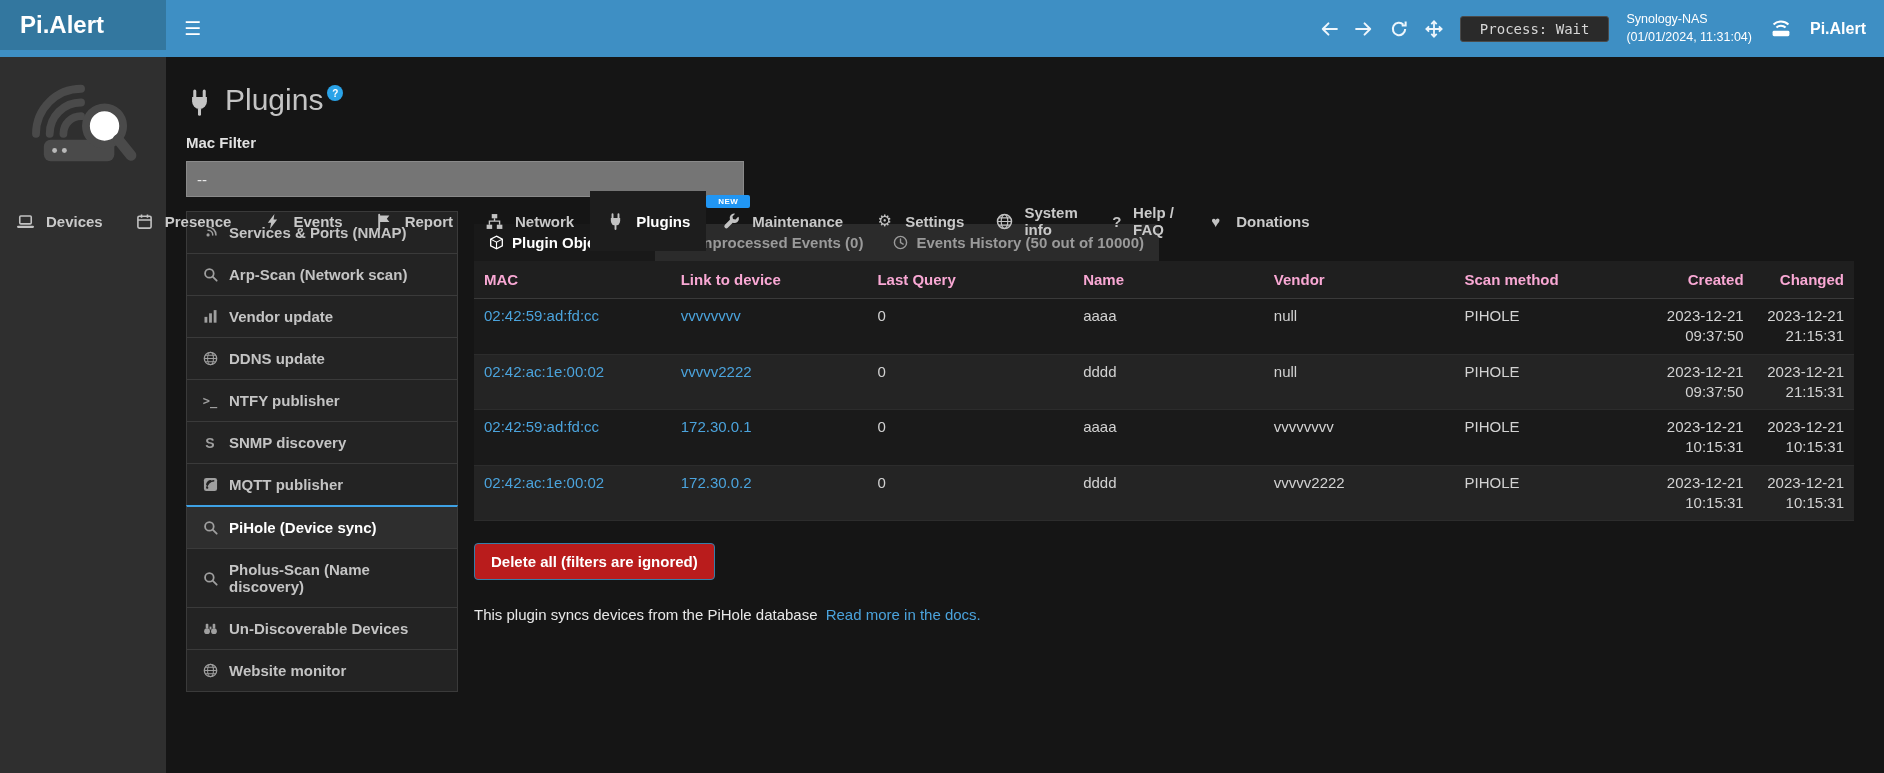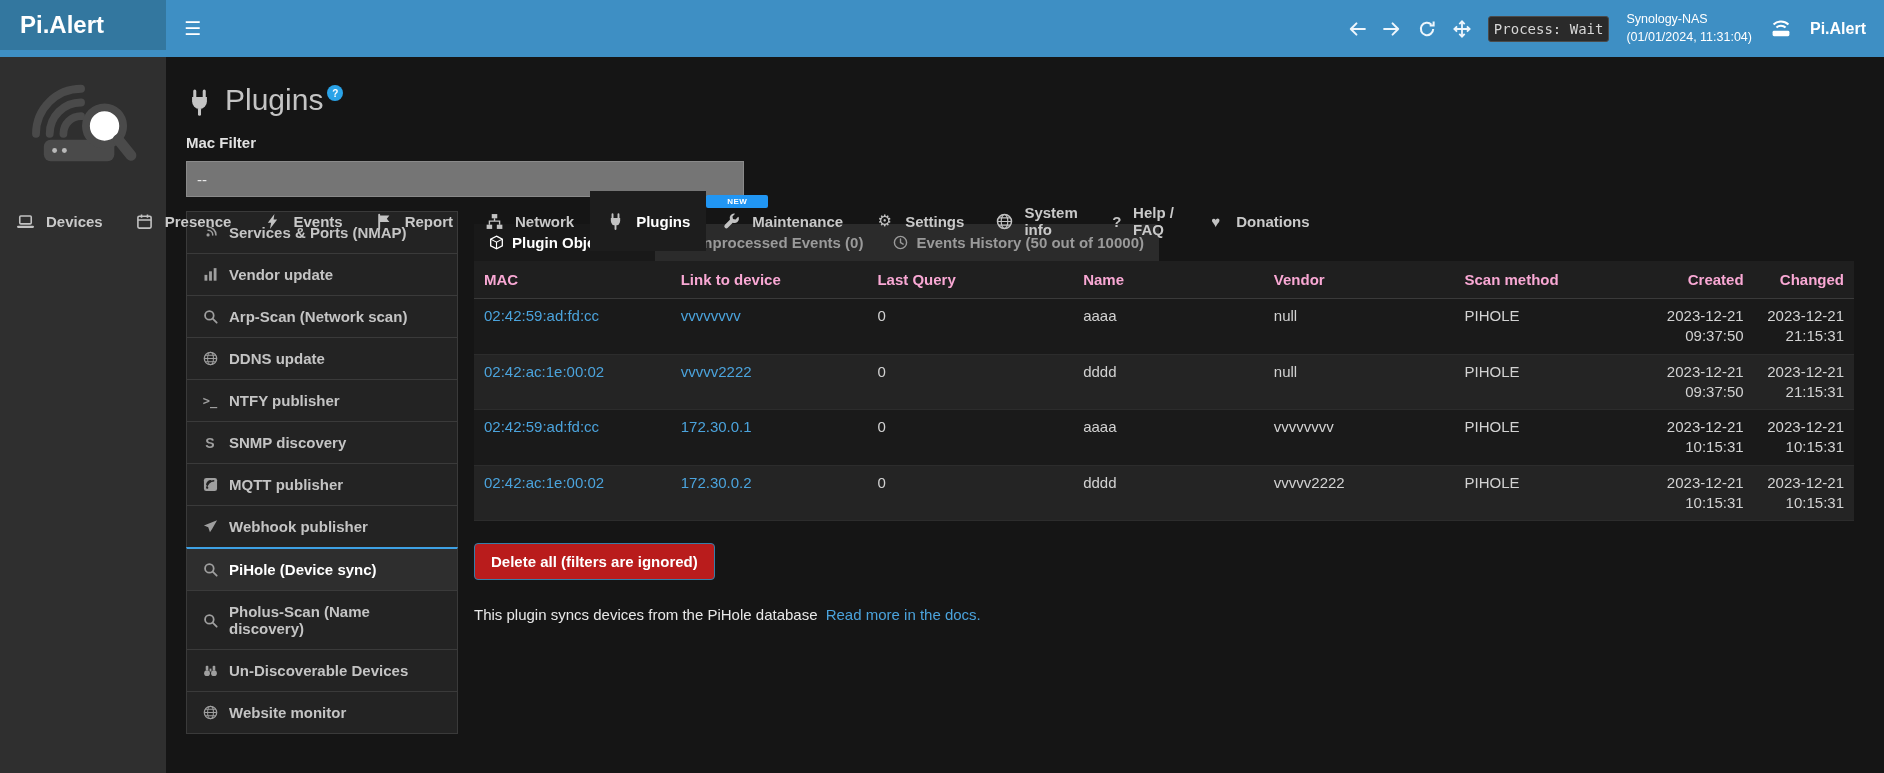--- a/index.html
+++ b/index.html
@@ -9,38 +9,38 @@
   
   .topbar{display:flex;height:57px;background:#3e8fc4;}
   .logo{width:166px;height:50px;background:#33779f;color:#fff;font-size:24px;font-weight:bold;
     display:flex;align-items:center;padding-left:20px;cursor:pointer}
   .navbar{flex:1;display:flex;align-items:center}
   .hamburger{color:#fff;font-size:19px;padding:0 18px;cursor:pointer}
   .nav-right{margin-left:auto;display:flex;align-items:center;gap:17px;padding-right:18px}
   .nav-ic{color:#eef6fc;display:inline-flex;cursor:pointer}
   .nav-ic svg{width:18px;height:18px}
   .process-badge{font-family:"DejaVu Sans Mono","Liberation Mono",monospace;background:#2a2a2a;
-    border:1px solid #4a4a4a;color:#d6d6d6;padding:4px 5px;border-radius:3px;font-size:14px;white-space:nowrap}
+    border:1px solid #4a4a4a;color:#d6d6d6;padding:4px 19px;border-radius:3px;font-size:14px;white-space:nowrap}
   .host{color:#fff;font-size:12.5px;line-height:1.4}
   .net-ic{color:#fff;display:inline-flex}
   .net-ic svg{width:24px;height:20px}
   .brand-right{color:#fff;font-weight:bold;font-size:16px}
 
   
   .layout{display:flex;height:723px}
   .sidebar{width:166px;background:#2f2f2f;display:flex;flex-direction:column;flex-shrink:0}
   .side-logo{display:flex;justify-content:center;padding:20px 0 12px}
   .side-menu{display:flex;margin-top:8px}
   .side-item{position:relative;display:flex;align-items:center;gap:11px;padding:13px 16px;
     color:#c9c9c9;font-size:15px;font-weight:600;cursor:pointer;text-decoration:none}
   .side-item.active{background:#1d1d1d;color:#fff}
   .s-icon{width:19px;display:inline-flex;justify-content:center;color:#c2c2c2}
   .s-icon svg{width:17px;height:17px}
   .new-badge{position:absolute;left:0;top:4px;background:#2196f3;color:#fff;font-size:8px;
-    font-weight:bold;padding:2px 21px;border-radius:2px;letter-spacing:.4px}
+    font-weight:bold;padding:2px 12px;border-radius:2px;letter-spacing:.4px}
   .txticon{font-weight:bold;font-size:13px;line-height:1}
   .mono{font-family:"DejaVu Sans Mono",monospace;font-weight:bold;font-size:12px;line-height:1}
 
   
   .content{flex:1;padding:16px 30px 0 20px;overflow:hidden;min-width:0}
   .page-head{display:flex;align-items:flex-start;gap:12px;margin:12px 0 18px}
   .plug-ic{display:inline-flex;color:#c4c4c4;margin-top:4px}
   .plug-ic svg{width:27px;height:27px}
   .page-head h1{font-size:30px;font-weight:500;color:#c4c4c4;line-height:1}
   .title-badge{background:#2aa3e8;color:#fff;min-width:16px;height:16px;border-radius:50%;
@@ -269,39 +269,39 @@
               <svg viewBox="0 0 16 16">
                 <circle cx="5.4" cy="10.6" r="1.7" fill="currentColor"></circle>
                 <path d="M5.4 5.6a5 5 0 0 1 5 5M5.4 2.2a8.4 8.4 0 0 1 8.4 8.4" fill="none" stroke="currentColor" stroke-width="1.6" stroke-linecap="round"></path>
               </svg>
             </span>
     <span>Services &amp; Ports (NMAP)</span>
   </div>
           <div class="plugin-item">
     <span class="p-icon">
               <svg viewBox="0 0 16 16">
+                <circle cx="6.8" cy="6.8" r="4.6" fill="none" stroke="currentColor" stroke-width="1.9"></circle>
+                <path d="M10.3 10.3 14.6 14.6" stroke="currentColor" stroke-width="1.9" stroke-linecap="round"></path>
+              </svg>
+            </span>
+    <span>Arp-Scan (Network scan)</span>
+  </div>
+          <div class="plugin-item">
+    <span class="p-icon">
+              <svg viewBox="0 0 16 16">
                 <rect x="1.6" y="8.4" width="3" height="6.2" fill="currentColor"></rect>
                 <rect x="6.5" y="4.6" width="3" height="10" fill="currentColor"></rect>
                 <rect x="11.4" y="1.2" width="3" height="13.4" fill="currentColor"></rect>
               </svg>
             </span>
     <span>Vendor update</span>
   </div>
           <div class="plugin-item">
     <span class="p-icon">
               <svg viewBox="0 0 16 16">
-                <circle cx="6.8" cy="6.8" r="4.6" fill="none" stroke="currentColor" stroke-width="1.9"></circle>
-                <path d="M10.3 10.3 14.6 14.6" stroke="currentColor" stroke-width="1.9" stroke-linecap="round"></path>
-              </svg>
-            </span>
-    <span>Arp-Scan (Network scan)</span>
-  </div>
-          <div class="plugin-item">
-    <span class="p-icon">
-              <svg viewBox="0 0 16 16">
                 <circle cx="8" cy="8" r="6.6" fill="none" stroke="currentColor" stroke-width="1.4"></circle>
                 <ellipse cx="8" cy="8" rx="3.1" ry="6.6" fill="none" stroke="currentColor" stroke-width="1.1"></ellipse>
                 <path d="M1.4 8h13.2M2.3 4.6h11.4M2.3 11.4h11.4" stroke="currentColor" stroke-width="1.1" fill="none"></path>
               </svg>
             </span>
     <span>DDNS update</span>
   </div>
           <div class="plugin-item">
     <span class="p-icon">
               <span class="mono">&gt;_</span>
@@ -316,28 +316,20 @@
   </div>
           <div class="plugin-item">
     <span class="p-icon">
               <svg viewBox="0 0 16 16">
                 <rect x="1" y="1" width="14" height="14" rx="2.5" fill="currentColor"></rect>
                 <path d="M4 12a8 8 0 0 1 8-8M4 8.4A4.4 4.4 0 0 1 8.4 4" fill="none" stroke="#232323" stroke-width="1.5"></path>
                 <circle cx="4.6" cy="11.4" r="1.1" fill="#232323"></circle>
               </svg>
             </span>
     <span>MQTT publisher</span>
-  </div>
-          <div class="plugin-item">
-    <span class="p-icon">
-              <svg viewBox="0 0 16 16">
-                <path d="M15 1.2 1 6.9l4.6 1.8L7.4 14l2.3-3.3L15 1.2z" fill="currentColor"></path>
-              </svg>
-            </span>
-    <span>Webhook publisher</span>
   </div>
           <div class="plugin-item active">
     <span class="p-icon">
               <svg viewBox="0 0 16 16">
                 <circle cx="6.8" cy="6.8" r="4.6" fill="none" stroke="currentColor" stroke-width="1.9"></circle>
                 <path d="M10.3 10.3 14.6 14.6" stroke="currentColor" stroke-width="1.9" stroke-linecap="round"></path>
               </svg>
             </span>
     <span>PiHole (Device sync)</span>
   </div>

